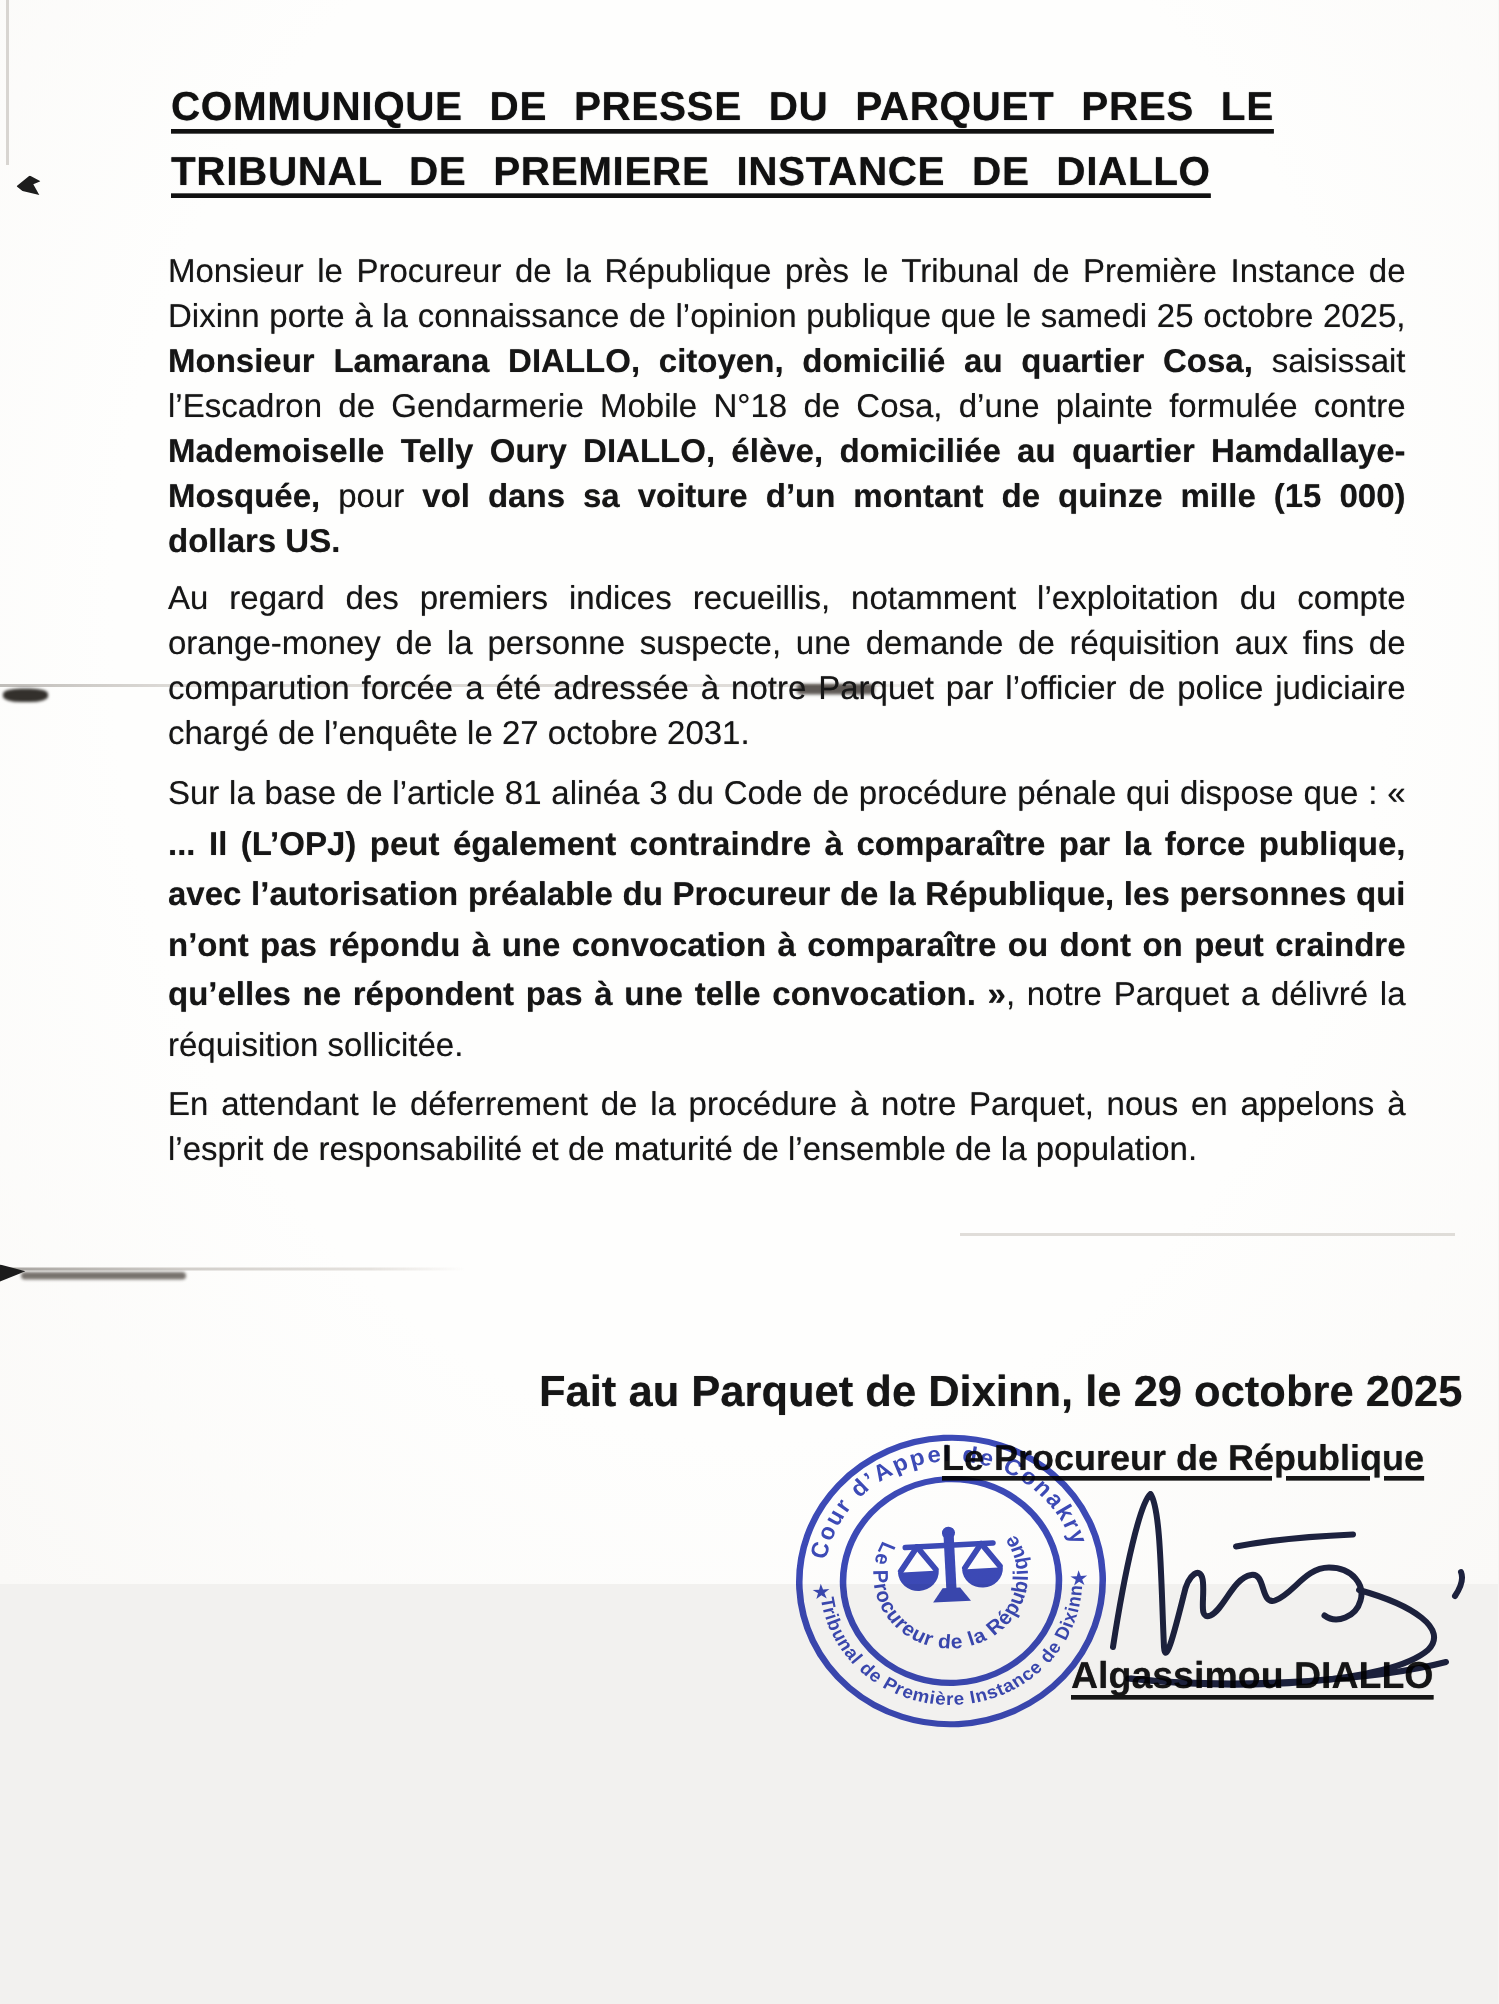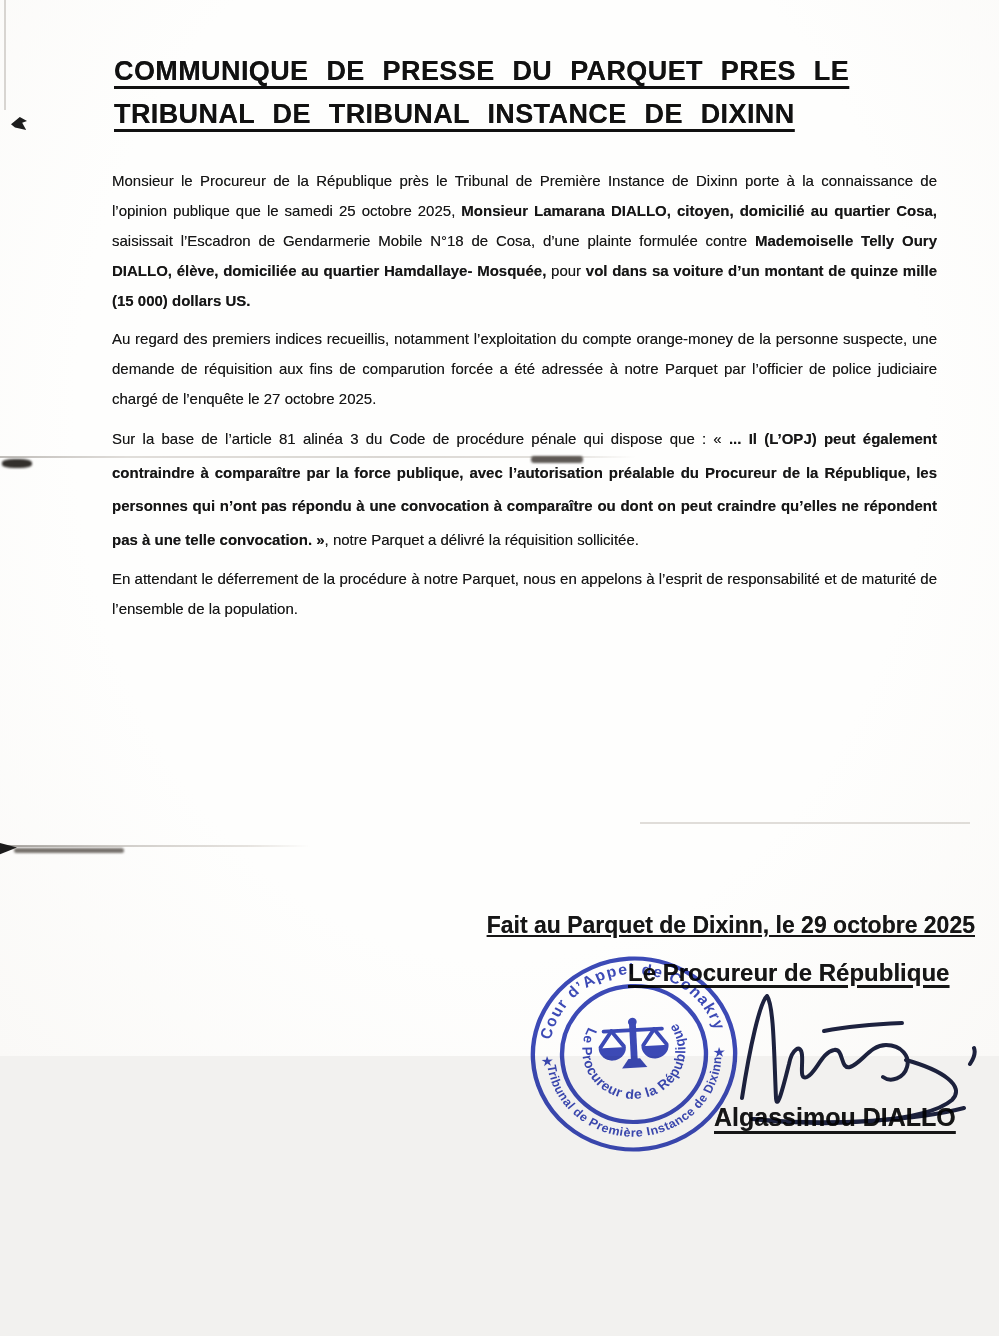--- a/index.html
+++ b/index.html
@@ -29,34 +29,33 @@
     line-height:43px;
     text-decoration:underline;
     text-decoration-thickness:3px;
     text-underline-offset:6px;
     color:#111;
     text-shadow:0 0 .6px rgba(10,10,10,.7);
   }
   .title-block{margin:0 2px 30px 2px;}
   .para{
     margin:0 0 8px 0;
-    font-size:15px;
+    font-size:22px;
     line-height:30px;
     text-align:justify;
     text-shadow:0 0 .5px rgba(20,20,20,.55);
   }
   .para.quote{line-height:33.5px;}
   .para:nth-of-type(5),.para:nth-of-type(6){margin-top:1px;}
   .para .b{font-weight:700;}
   
   .dateline{
     position:absolute; top:912px; right:24px;
-    font-size:23px; font-weight:700;
+    font-size:29px; font-weight:700;
     text-shadow:0 0 .5px rgba(20,20,20,.6);
-    text-decoration:underline;
   }
   .sig-title{
     position:absolute; top:959px; left:628px;
     font-size:24px; font-weight:700;
     text-decoration:underline; text-decoration-thickness:2.5px; text-underline-offset:4px;
     text-shadow:0 0 .5px rgba(20,20,20,.6);
   }
   .sig-name{
     position:absolute; top:1103px; left:714px;
     font-size:25px; font-weight:700;
@@ -106,25 +105,25 @@
   <div class="artifact crease1-blob"></div>
   <div class="artifact crease1-smudge"></div>
   <div class="artifact crease2-line"></div>
   <div class="artifact crease2-arrow"></div>
   <div class="artifact crease2-streak"></div>
   <div class="artifact faint-line-right"></div>
 
   <div class="content">
     <div class="title-block">
       <div class="title">COMMUNIQUE DE PRESSE DU PARQUET PRES LE</div>
-      <div class="title">TRIBUNAL DE TRIBUNAL INSTANCE DE DIXINN</div>
+      <div class="title">TRIBUNAL DE PREMIERE INSTANCE DE DIALLO</div>
     </div>
     <div>
         <p class="para "><span>Monsieur le Procureur de la République près le Tribunal de Première Instance de Dixinn porte à la connaissance de l’opinion publique que le samedi 25 octobre 2025, </span><span class="b">Monsieur Lamarana DIALLO, citoyen, domicilié au quartier Cosa, </span><span>saisissait l’Escadron de Gendarmerie Mobile N°18 de Cosa, d’une plainte formulée contre </span><span class="b">Mademoiselle Telly Oury DIALLO, élève, domiciliée au quartier Hamdallaye- Mosquée, </span><span>pour </span><span class="b">vol dans sa voiture d’un montant de quinze mille (15 000) dollars US.</span></p>
-        <p class="para "><span>Au regard des premiers indices recueillis, notamment l’exploitation du compte orange-money de la personne suspecte, une demande de réquisition aux fins de comparution forcée a été adressée à notre Parquet par l’officier de police judiciaire chargé de l’enquête le 27 octobre 2025.</span></p>
+        <p class="para "><span>Au regard des premiers indices recueillis, notamment l’exploitation du compte orange-money de la personne suspecte, une demande de réquisition aux fins de comparution forcée a été adressée à notre Parquet par l’officier de police judiciaire chargé de l’enquête le 27 octobre 2031.</span></p>
         <p class="para quote"><span>Sur la base de l’article 81 alinéa 3 du Code de procédure pénale qui dispose que : « </span><span class="b">... Il (L’OPJ) peut également contraindre à comparaître par la force publique, avec l’autorisation préalable du Procureur de la République, les personnes qui n’ont pas répondu à une convocation à comparaître ou dont on peut craindre qu’elles ne répondent pas à une telle convocation. »</span><span>, notre Parquet a délivré la réquisition sollicitée.</span></p>
         <p class="para "><span>En attendant le déferrement de la procédure à notre Parquet, nous en appelons à l’esprit de responsabilité et de maturité de l’ensemble de la population.</span></p>
       </div>
   </div>
 
   <div class="dateline">Fait au Parquet de Dixinn, le 29 octobre 2025</div>
   <div class="sig-title">Le Procureur de République</div>
   <div class="sig-name">Algassimou DIALLO</div>
 
   <svg class="stamp" viewBox="0 0 220 220" preserveAspectRatio="none">

